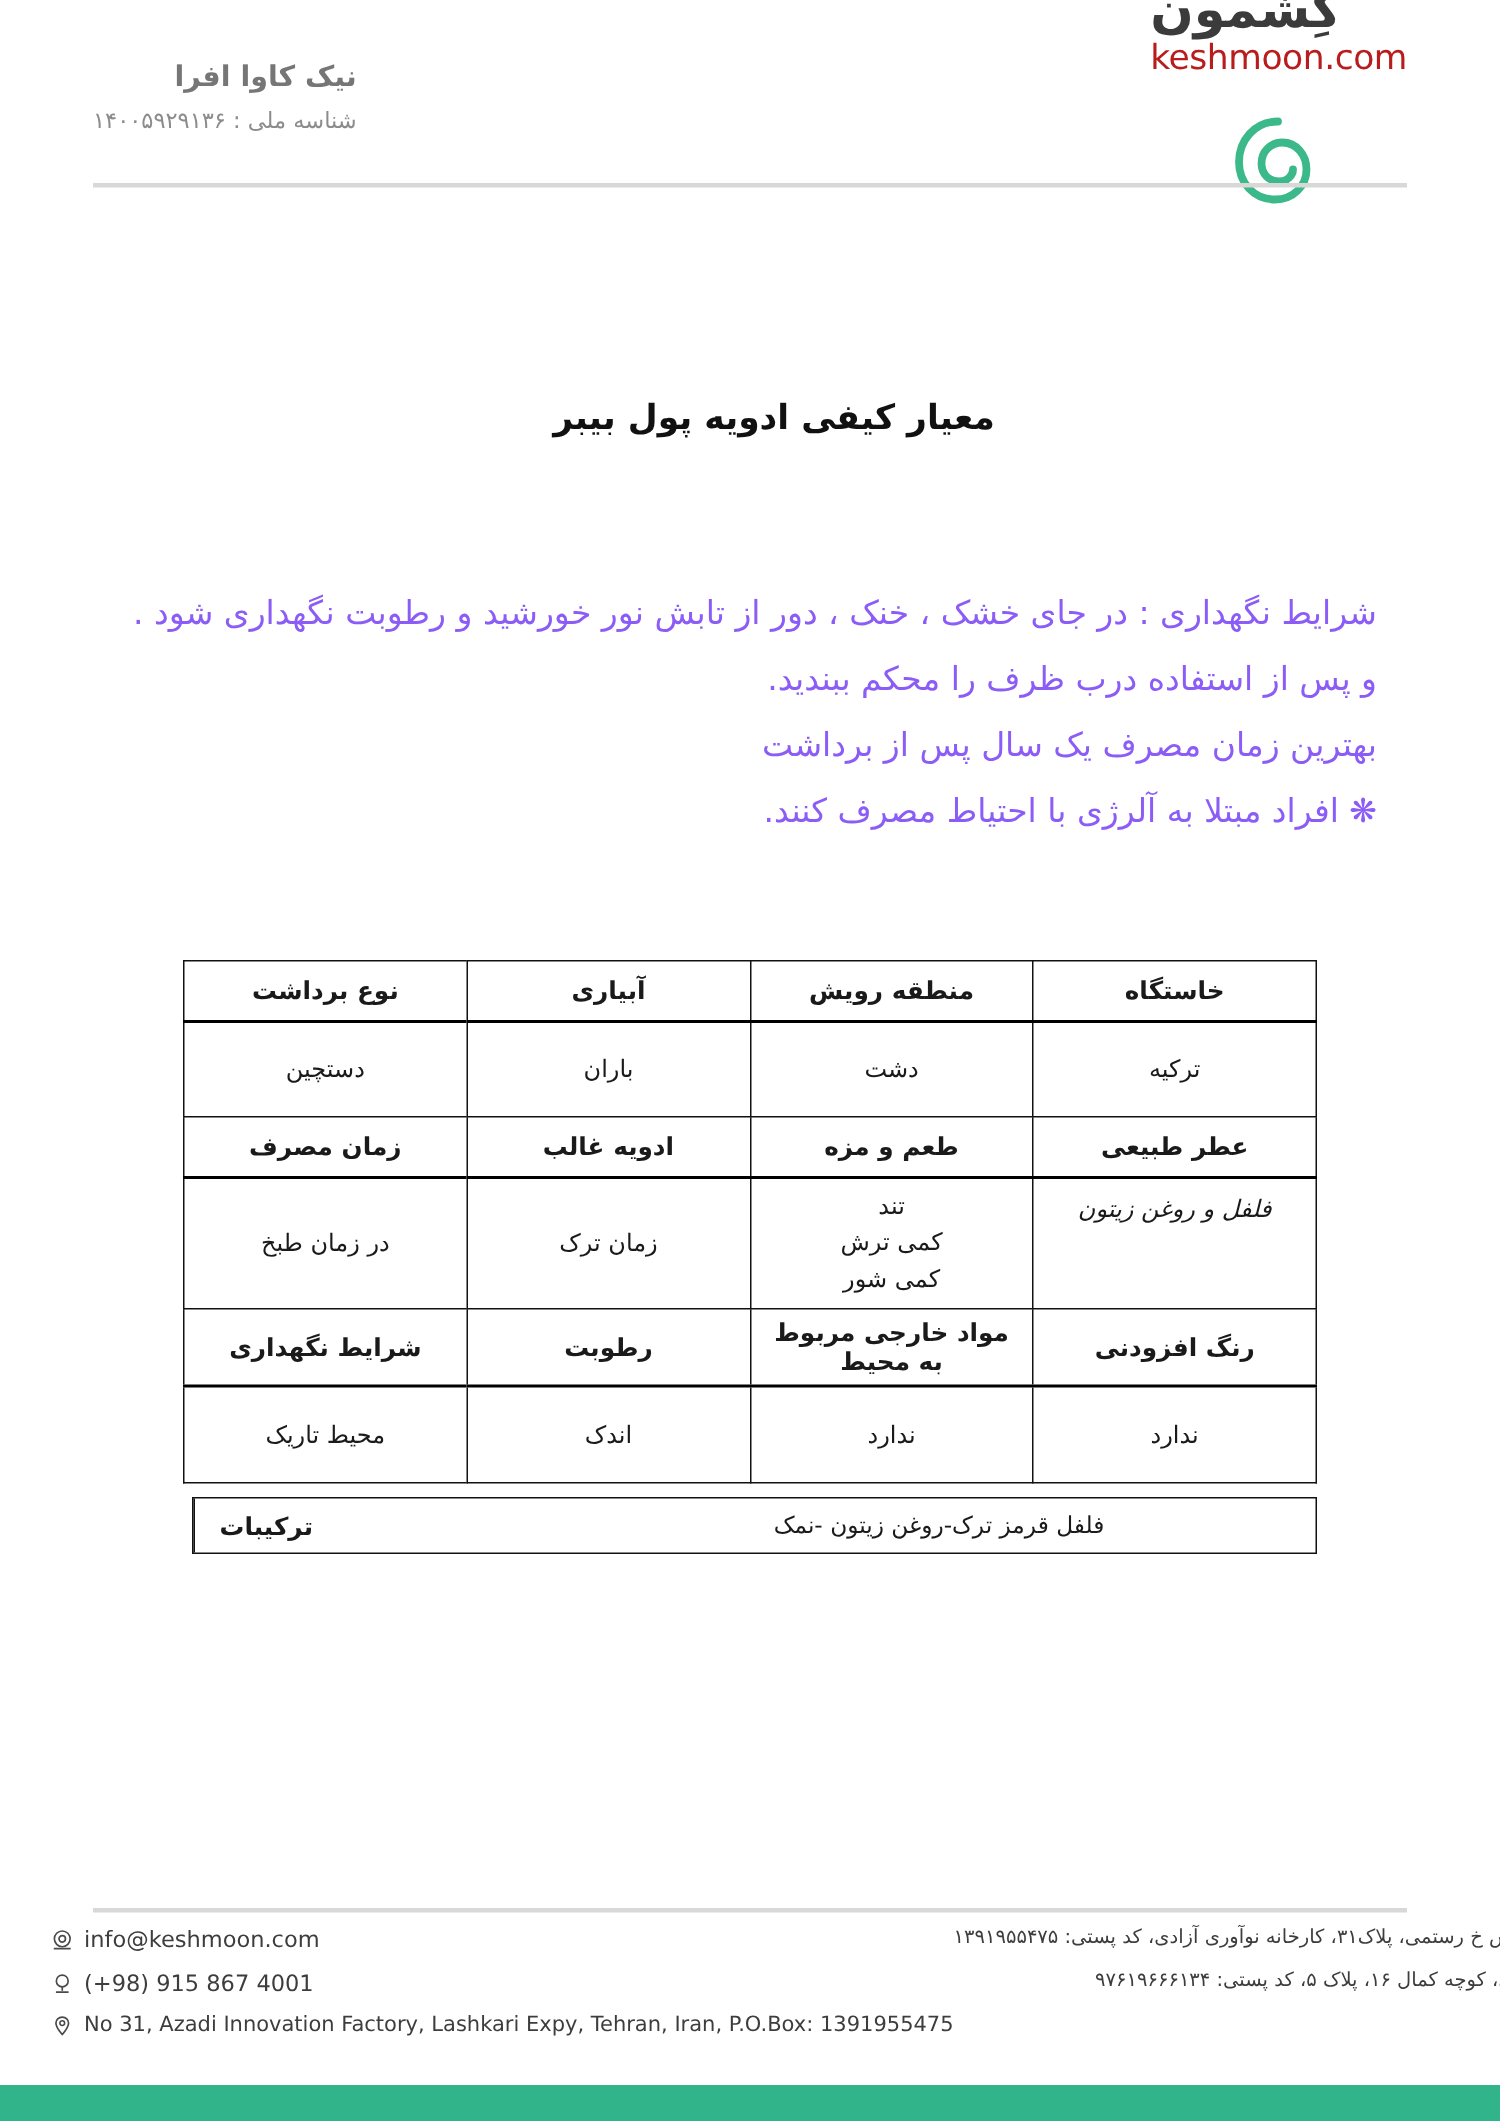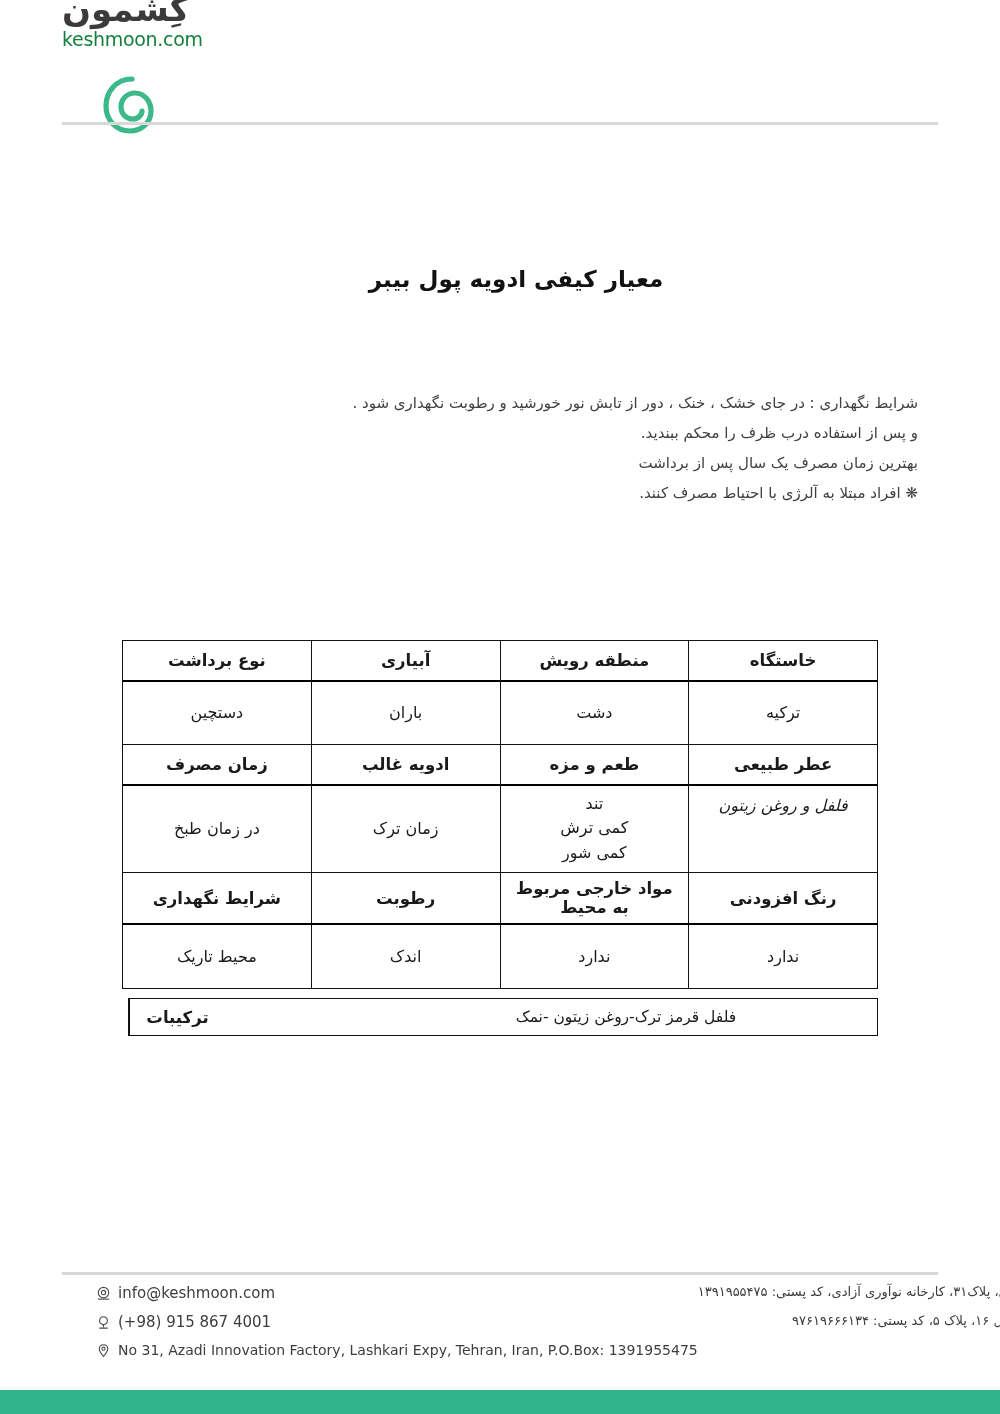--- a/index.html
+++ b/index.html
@@ -59,22 +59,22 @@
   }
   .logo-fa {
     font-size: 34px;
     font-weight: bold;
     color: #3b3b3b;
     direction: rtl;
     letter-spacing: 0px;
     margin-bottom: 4px;
   }
   .logo-en {
-    font-size: 19px;
-    color: #15803d;
+    font-size: 23px;
+    color: #b91c1c;
     direction: ltr;
     letter-spacing: -0.3px;
   }
 
   
   .company {
     text-align: right;
     direction: rtl;
     color: #7a7a7a;
   }
@@ -105,22 +105,22 @@
   }
 
   
   .intro {
     position: absolute;
     top: 388px;
     right: 82px;
     width: 836px;
     direction: rtl;
     text-align: right;
-    font-size: 15px;
-    color: #404040;
+    font-size: 22px;
+    color: #8b5cf6;
     line-height: 2.0;
   }
   .intro p { margin: 0; }
   .intro .block-2 { }
 
   
   .spec-table-wrap {
     position: absolute;
     top: 640px;
     left: 122px;
@@ -193,21 +193,21 @@
     width: 876px;
     height: 3px;
     background: #d8d8d8;
   }
   .footer {
     position: absolute;
     top: 1284px;
     left: 0;
     width: 1000px;
     height: 110px;
-    padding: 0 96px;
+    padding: 0 34px;
     direction: ltr;
   }
   .footer-cols {
     display: flex;
     flex-direction: row;
     justify-content: space-between;
     align-items: flex-start;
     width: 876px;
   }
   .footer-left {
@@ -252,20 +252,24 @@
     width: 1000px;
     height: 24px;
     background: #32b48b;
   }
 </style>
 </head>
 <body>
 
 <div class="header">
 
+  <div class="company">
+    <div class="company-name">نیک کاوا افرا</div>
+    <div class="company-id">شناسه ملی : ۱۴۰۰۵۹۲۹۱۳۶</div>
+  </div>
 
   <div class="logo">
     <div class="logo-text">
       <div class="logo-fa">کِشمون</div>
       <div class="logo-en">keshmoon.com</div>
     </div>
     <span class="logo-mark">
       <svg class="logo-mark" viewBox="0 0 62 62" xmlns="http://www.w3.org/2000/svg">
         <path d="M31 5 C15 5 5 18 5 32 C5 46 15 57 29 57 C41 57 50 48 50 37 C50 27 43 19 34 19 C26 19 20 25 20 33 C20 40 25 45 32 45 C37 45 41 41 41 37" fill="none" stroke="#3cb98a" stroke-width="5.2" stroke-linecap="round"></path>
       </svg>

